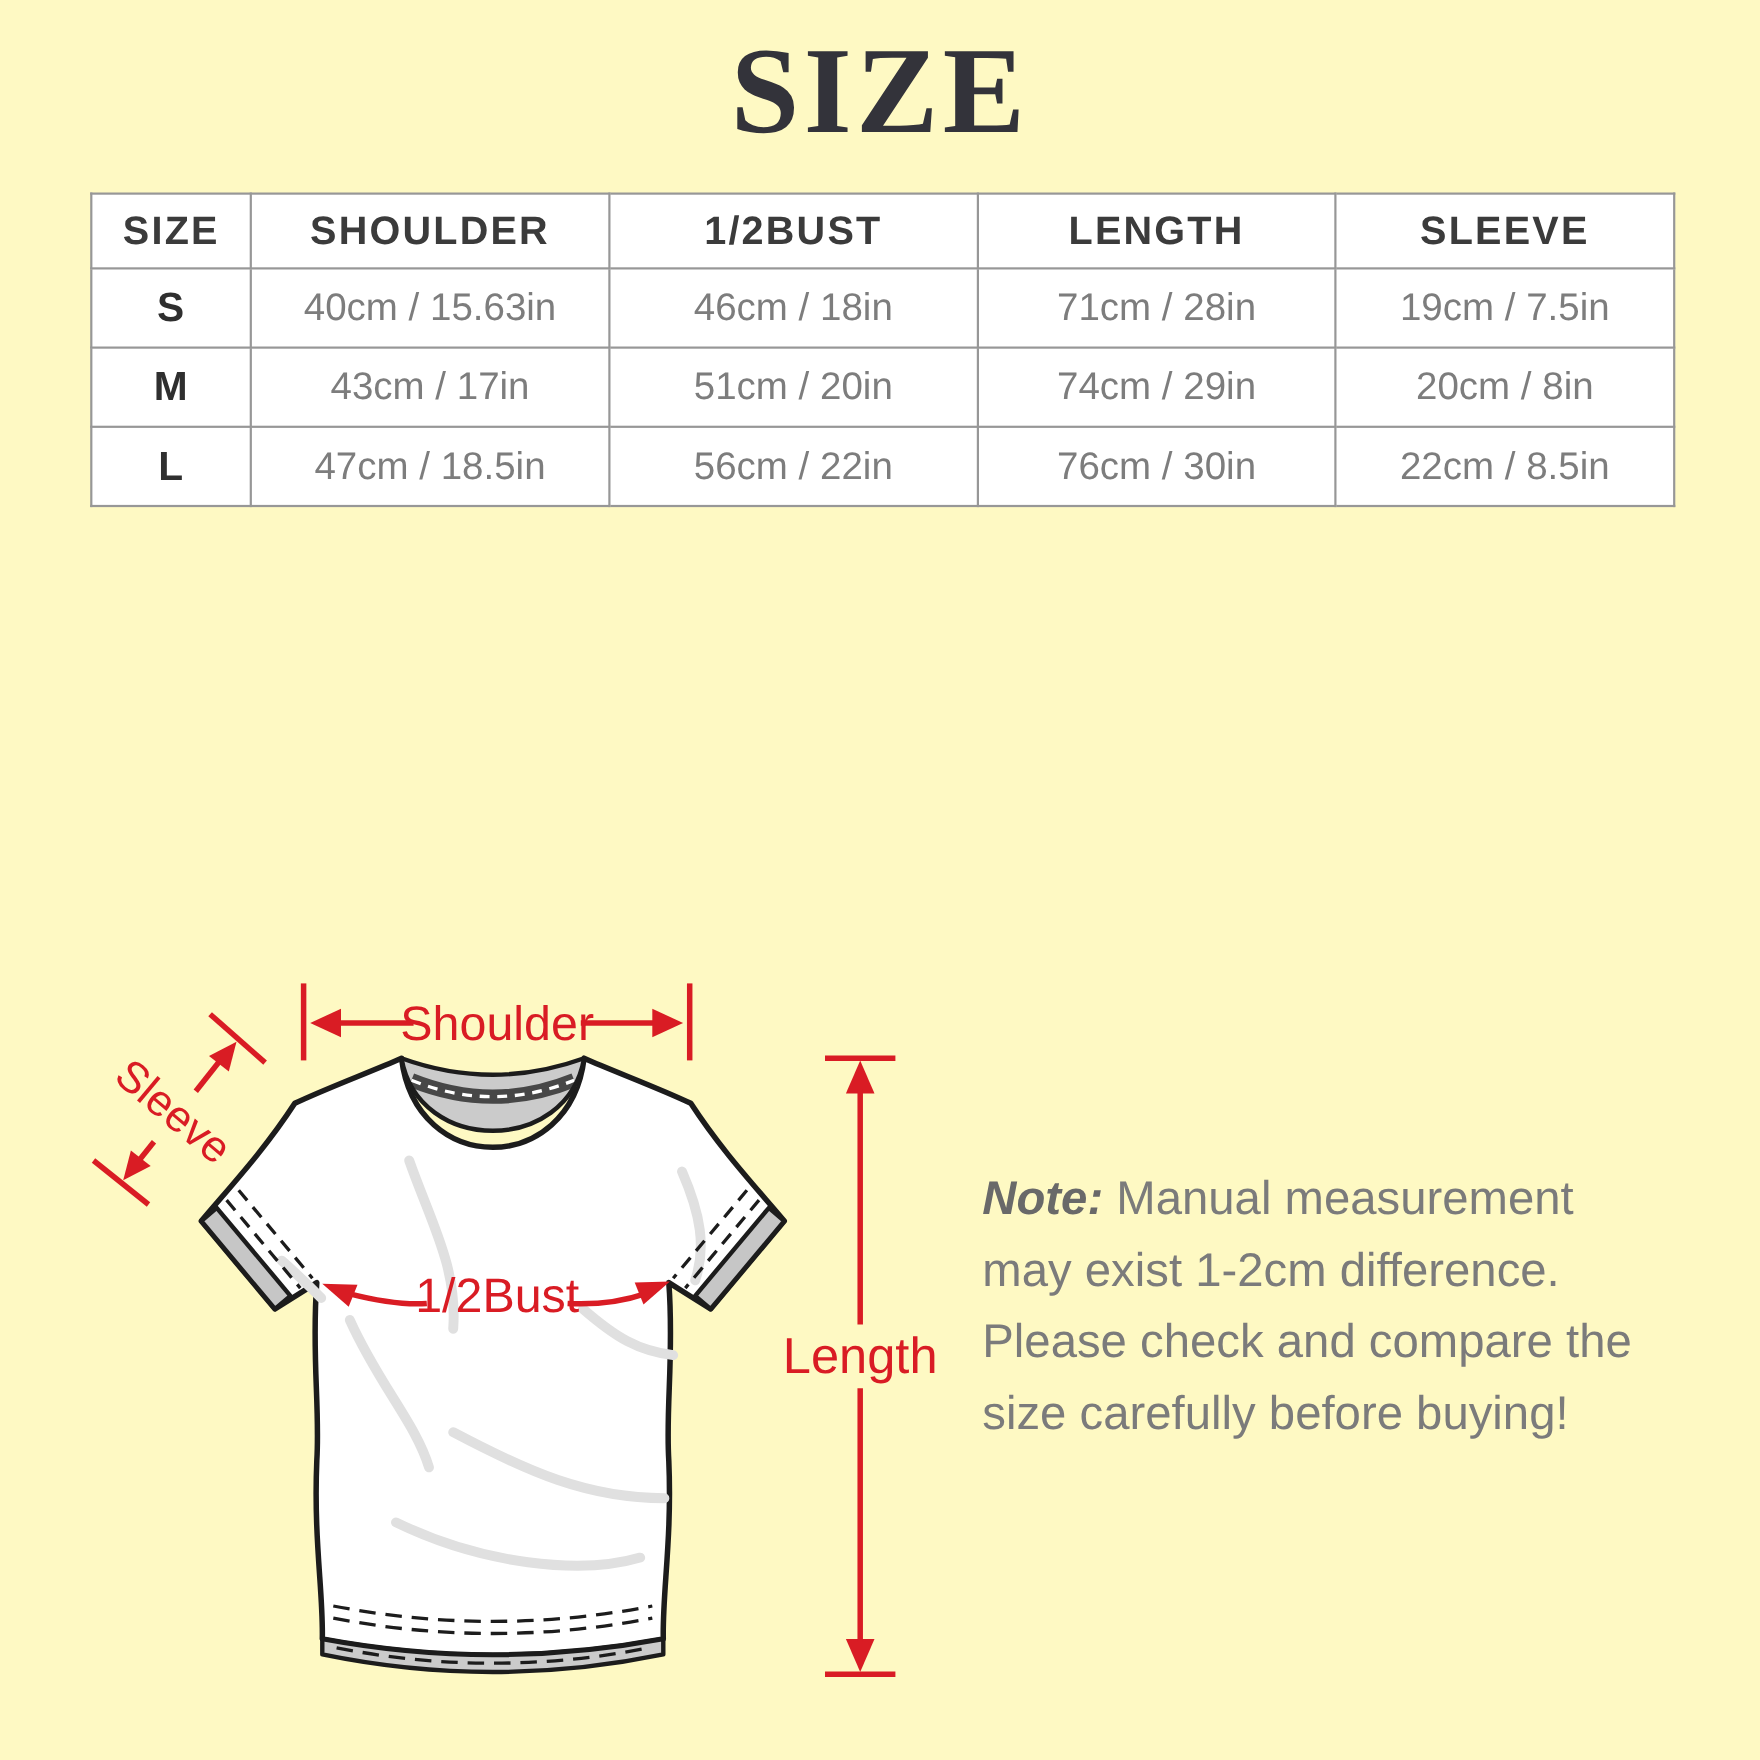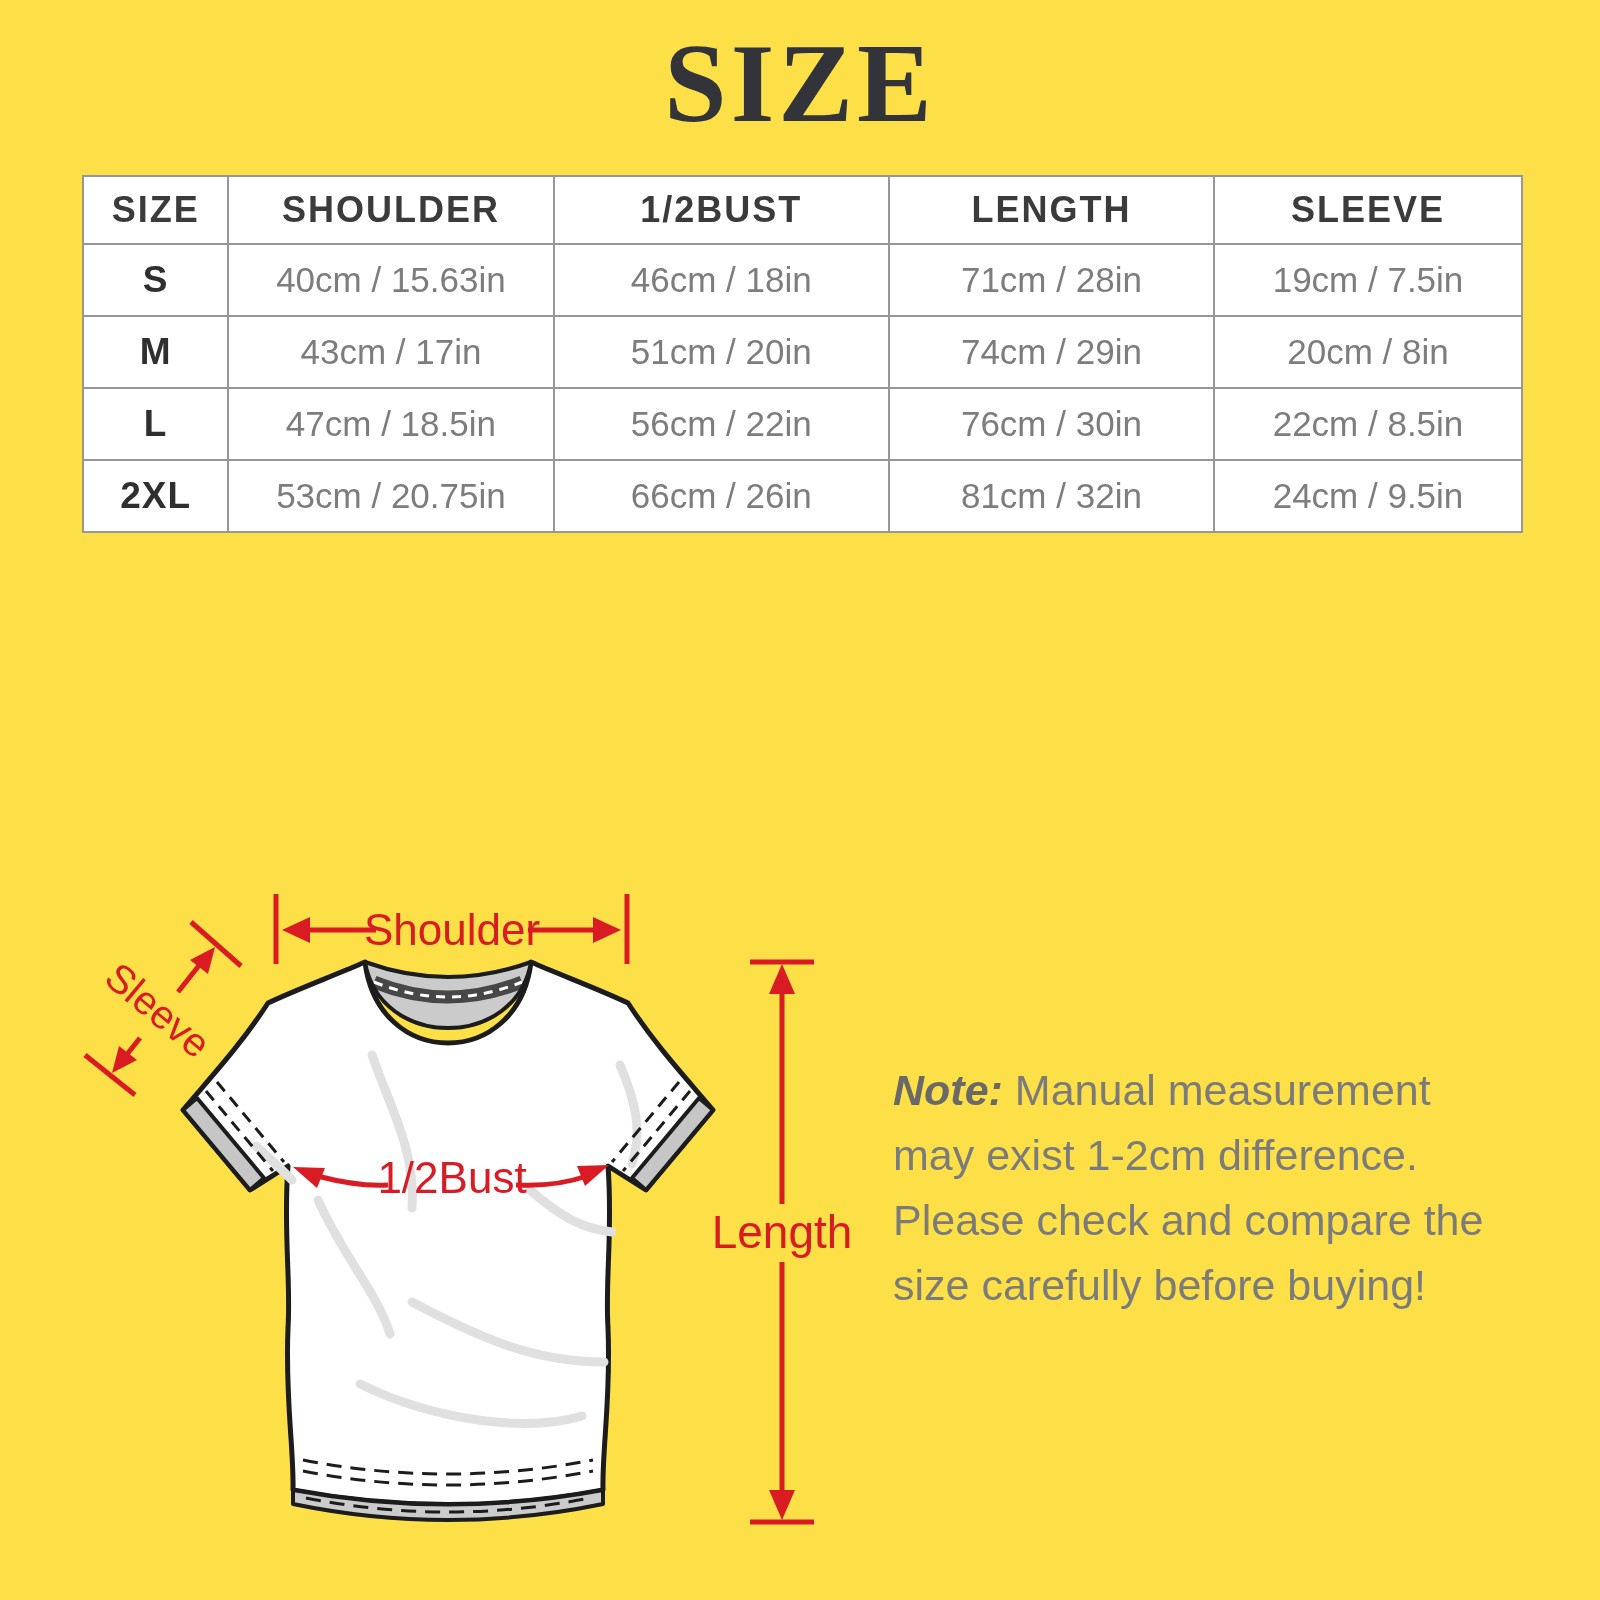--- a/index.html
+++ b/index.html
@@ -1,17 +1,17 @@
 <!DOCTYPE html>
 <html><head>
 <meta charset="utf-8">
 <style>
   html,body { margin:0; padding:0; background:#fff; }
   .canvas {
-    position:relative; width:1600px; height:1600px; background:#fde047;
+    position:relative; width:1600px; height:1600px; background:#fef9c3;
     font-family:"Liberation Sans", sans-serif; overflow:hidden;
   }
   .title {
     position:absolute; top:22px; left:0; width:100%;
     text-align:center; font-family:"Liberation Serif", serif;
     font-weight:bold; font-size:112px; line-height:1.1;
     color:#33333a; letter-spacing:4px;
   }
   table.size-table {
     position:absolute; left:82px; top:175px; width:1441px;
@@ -72,27 +72,20 @@
       <td>51cm / 20in</td>
       <td>74cm / 29in</td>
       <td>20cm / 8in</td>
     </tr>
     <tr>
       <td class="size-col">L</td>
       <td>47cm / 18.5in</td>
       <td>56cm / 22in</td>
       <td>76cm / 30in</td>
       <td>22cm / 8.5in</td>
-    </tr>
-    <tr>
-      <td class="size-col">2XL</td>
-      <td>53cm / 20.75in</td>
-      <td>66cm / 26in</td>
-      <td>81cm / 32in</td>
-      <td>24cm / 9.5in</td>
     </tr>
   </tbody>
     </table>
 
   <svg class="diagram" viewBox="0 0 840 740">
 
     <g>
 
       <path d="M305,102 C278,114 235,130 208,143 C180,186 150,218 123,250 L190,330 L228,306
            C223,370 231,420 228,468 C225,540 234,588 233,630

